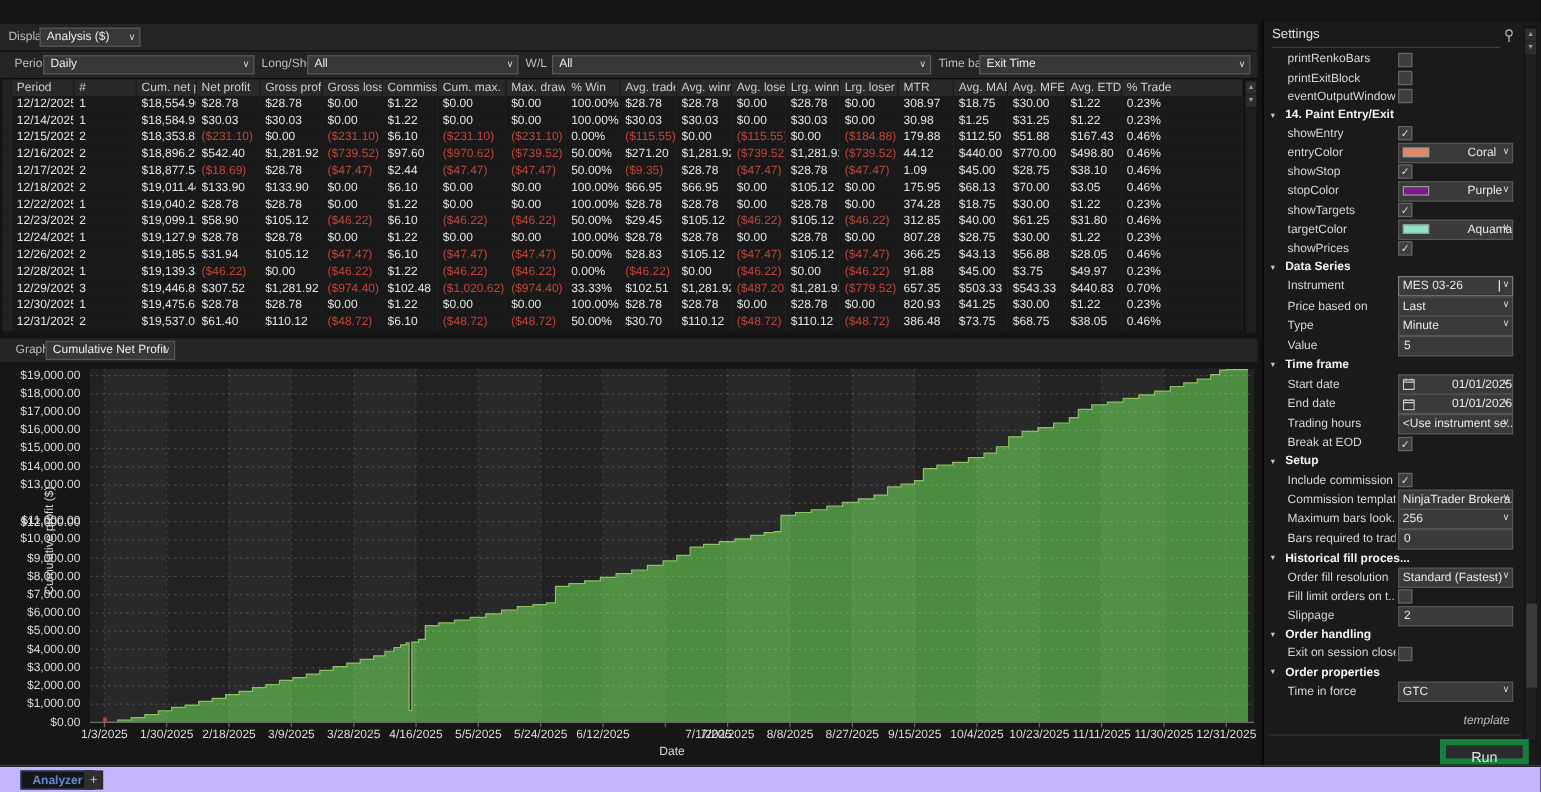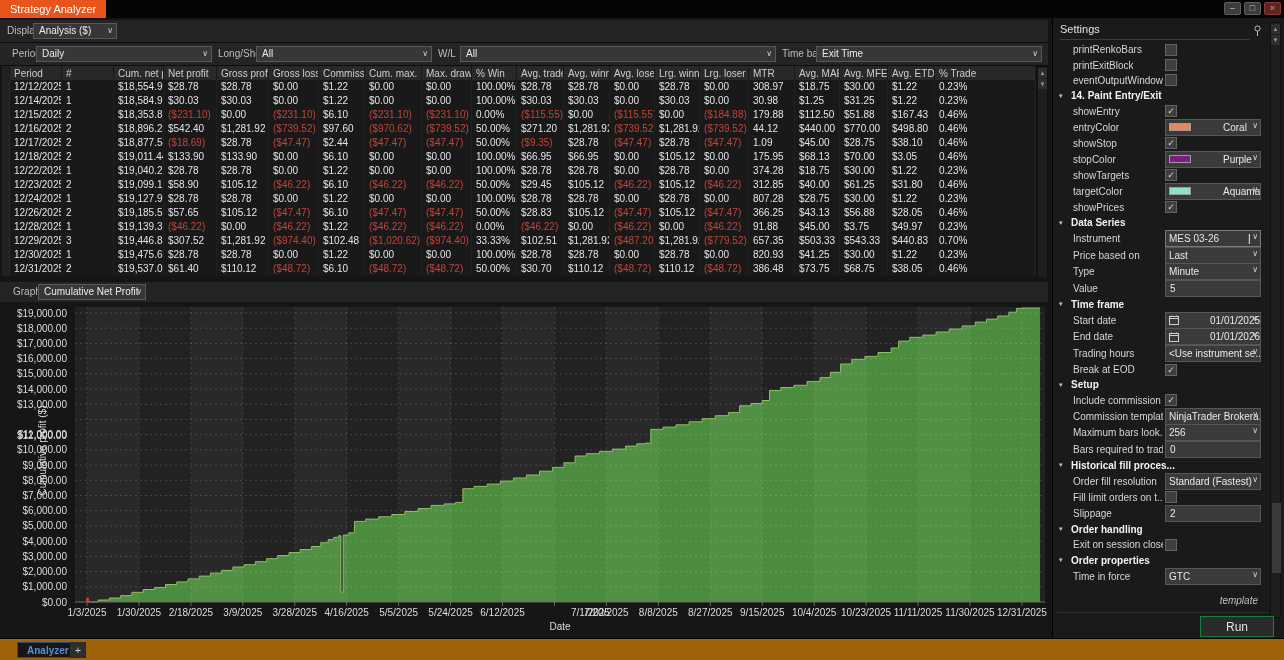--- a/index.html
+++ b/index.html
@@ -65,42 +65,34 @@
   .scombo{height:15px;background:#3a3a3a;border:1px solid #565656;display:flex;align-items:center;
           font-size:10px;color:#e8e8e8;padding:0 12px 0 3px;position:relative;overflow:hidden;white-space:nowrap;gap:28px;}
   .scombo.focus{border-color:#7a7a7a;}
   .scombo .darrow{position:absolute;right:2px;font-size:8px;color:#cfcfcf;top:1px;}
   .scombo .caret{margin-left:1px;color:#fff;font-size:10px;}
   .swatch{width:22px;height:8px;border:1px solid #9a9a9a;margin-right:4px;flex:none;box-sizing:border-box;}
   .calicon{margin-right:3px;flex:none;display:inline-flex;}
   .ibox{height:15px;background:#3a3a3a;border:1px solid #565656;font-size:10px;color:#e8e8e8;line-height:15px;padding-left:4px;overflow:hidden;}
   .template-link{position:absolute;right:26px;top:577px;font-style:italic;font-size:10px;color:#bdbdbd;}
   .run-sep{position:absolute;left:4px;right:16px;top:594px;border-top:1px solid #303030;}
-  .runbtn{position:absolute;right:10px;top:598px;width:74px;height:21px;background:#2b2b2b;border:1px solid #15803d;
+  .runbtn{position:absolute;right:10px;top:598px;width:74px;height:21px;background:#2b2b2b;border:5px solid #15803d;
           color:#e2e2e2;font-size:12px;text-align:center;line-height:21px;box-sizing:border-box;}
   
-  .tabbar{position:absolute;left:0;right:0;top:638px;height:22px;background:#a16207;border-top:1px solid #000;}
+  .tabbar{position:absolute;left:0;right:0;top:638px;height:22px;background:#c4b5fd;border-top:1px solid #000;}
   .atab{position:absolute;left:17px;top:3px;height:16px;padding:0 9px;border:1px solid #2c4a74;color:#5b8dd6;
         font-size:10px;line-height:15px;background:#161616;box-sizing:border-box;font-weight:bold;}
   .plustab{position:absolute;left:70px;top:3px;width:16px;height:16px;background:#2e2e2e;color:#c8c8c8;
            text-align:center;line-height:16px;font-size:11px;}
 </style>
 </head>
 <body>
 
 <div id="app">
 
-  <div class="titlebar">
-    <div class="title-tab">Strategy Analyzer</div>
-    <div class="win-controls">
-      <div class="wbtn">–</div>
-      <div class="wbtn">□</div>
-      <div class="wbtn close">×</div>
-    </div>
-  </div>
 
   <div class="trow" id="row-display">
     <span class="tlabel" style="left:7px">Display</span>
     <div class="select" style="left:33px;width:84px">
       <span>Analysis ($)</span>
       <span class="darrow">∨</span>
     </div>
   </div>
 
   <div class="trow" id="row-filters">
@@ -334,21 +326,21 @@
       <div class="c">$0.00</div>
       <div class="c">807.28</div>
       <div class="c">$28.75</div>
       <div class="c">$30.00</div>
       <div class="c">$1.22</div>
       <div class="c">0.23%</div>
       <div class="c gut"></div>
       <div class="c">12/26/2025</div>
       <div class="c">2</div>
       <div class="c">$19,185.55</div>
-      <div class="c">$57.65</div>
+      <div class="c">$31.94</div>
       <div class="c">$105.12</div>
       <div class="c neg">($47.47)</div>
       <div class="c">$6.10</div>
       <div class="c neg">($47.47)</div>
       <div class="c neg">($47.47)</div>
       <div class="c">50.00%</div>
       <div class="c">$28.83</div>
       <div class="c">$105.12</div>
       <div class="c neg">($47.47)</div>
       <div class="c">$105.12</div>

